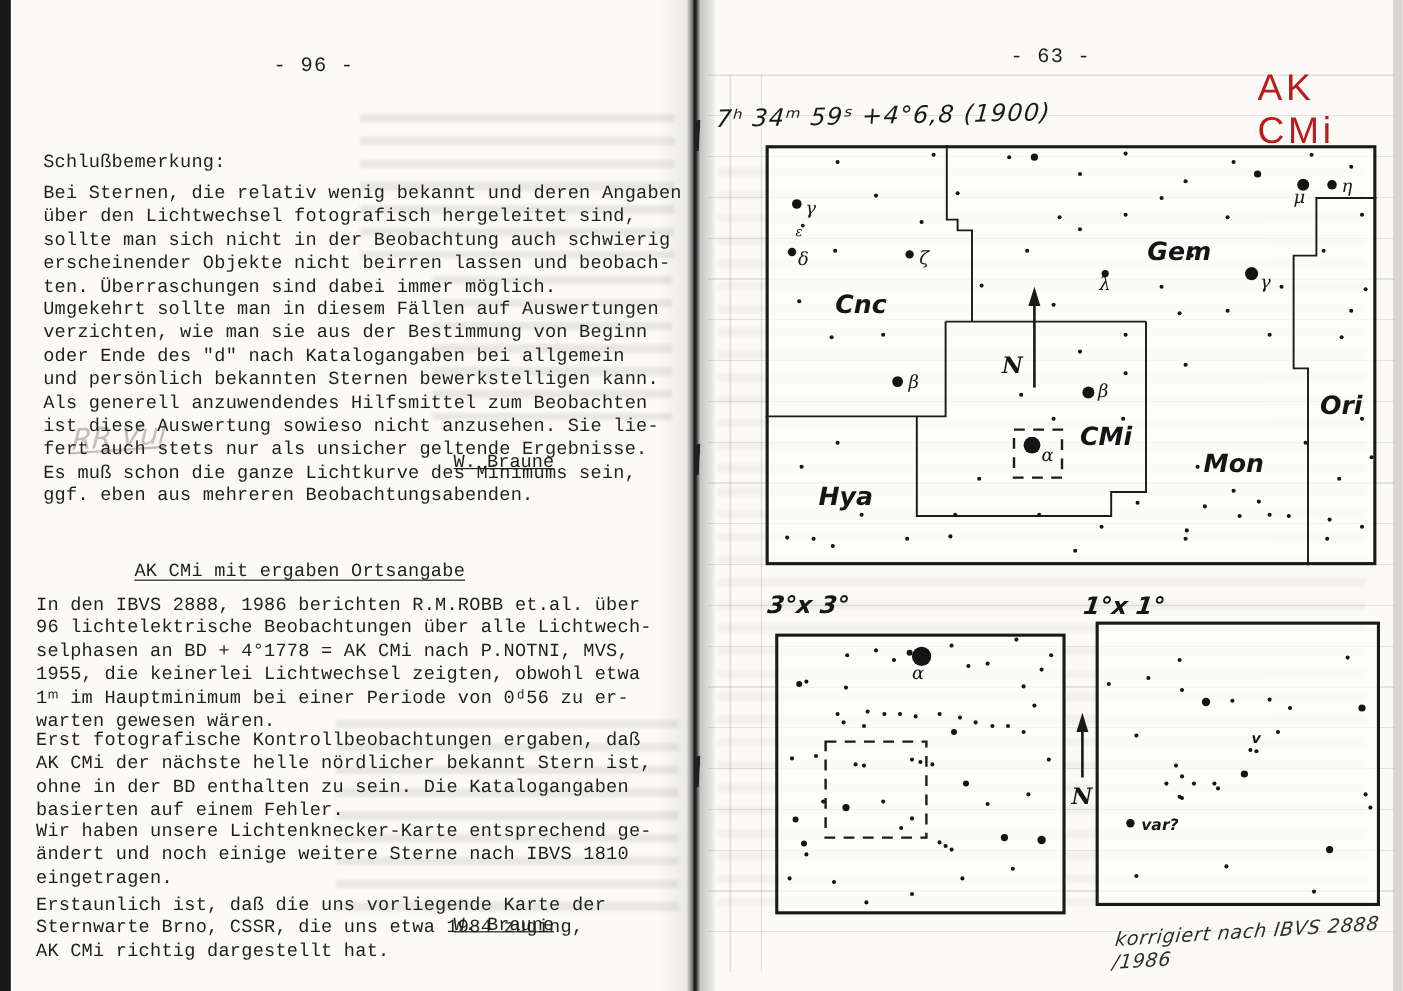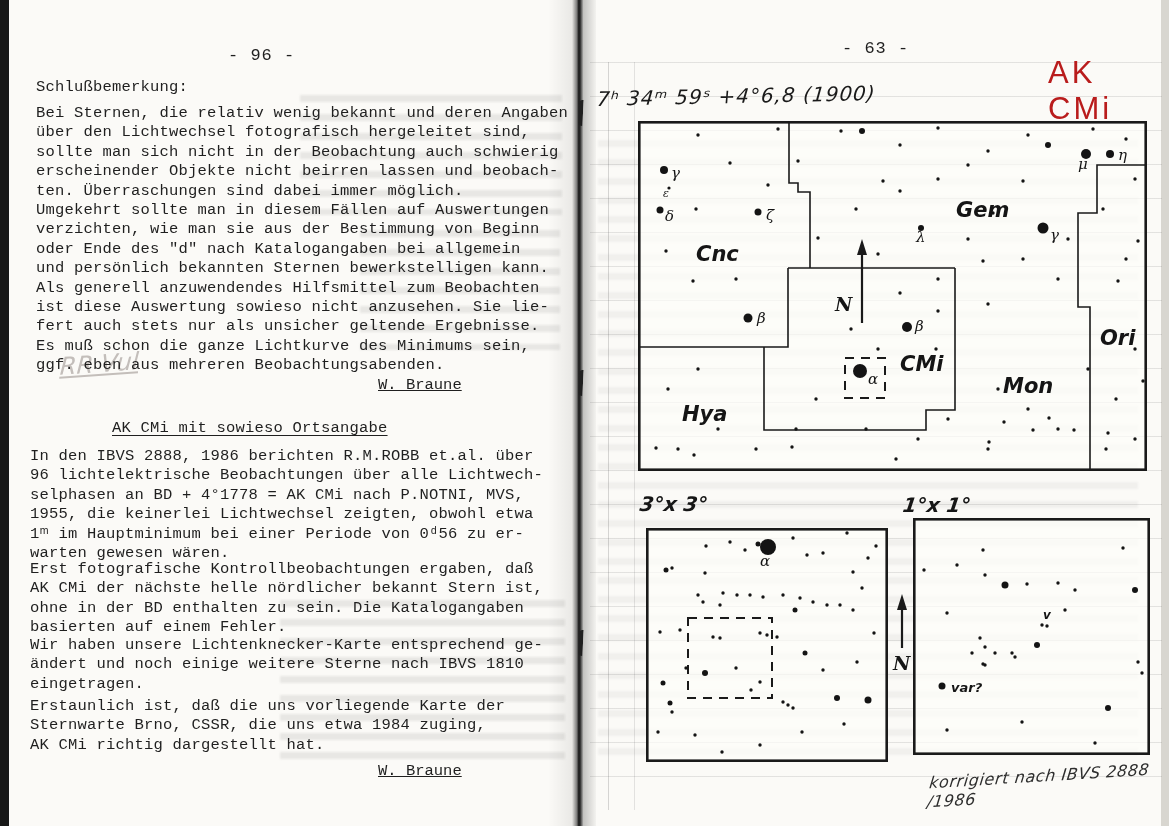--- a/index.html
+++ b/index.html
@@ -13,21 +13,21 @@
   .staple{position:absolute;left:579px;width:5px;height:26px;border-left:4px solid #202020;border-radius:3px;transform:rotate(3deg);}
   
   .bleed-grid{position:absolute;left:590px;top:62px;width:572px;height:748px;
       background:repeating-linear-gradient(to bottom,rgba(100,100,100,.16) 0 1px,transparent 1px 34px);}
   .bleed-grid::before{content:"";position:absolute;left:18px;top:0;bottom:0;width:1px;background:rgba(100,100,100,.25);}
   .bleed-grid::after{content:"";position:absolute;left:44px;top:0;bottom:0;width:1px;background:rgba(100,100,100,.16);}
   .bleed-txt{position:absolute;background:repeating-linear-gradient(to bottom,rgba(70,70,70,.10) 0 7px,transparent 7px 19px);filter:blur(1.2px);}
   .watermark{position:absolute;left:60px;top:350px;font-family:"DejaVu Sans",sans-serif;font-style:italic;
       font-size:24px;color:rgba(140,130,125,.5);transform:rotate(-4deg) skewX(-8deg);text-decoration:underline;}
   
-  .tw{position:absolute;font-size:15.5px;line-height:19.4px;letter-spacing:.2px;white-space:pre-line;}
+  .tw{position:absolute;font-size:15.5px;line-height:19.4px;letter-spacing:.2px;white-space:pre-line;margin-top:48px;}
   .pageno{position:absolute;font-size:17px;letter-spacing:1px;}
   .uheading{text-decoration:underline;text-underline-offset:3px;}
   .sig{position:absolute;font-size:15.5px;text-decoration:underline;}
   
   .big-title{position:absolute;left:1048px;top:55px;font-family:"Liberation Sans","DejaVu Sans",sans-serif;
       font-size:31px;font-weight:500;letter-spacing:3px;color:#b91c1c;}
   .coords{position:absolute;left:597px;top:84px;font-family:"DejaVu Sans",sans-serif;font-style:italic;
       font-size:20px;font-weight:500;letter-spacing:1px;color:#1a1a1a;transform:rotate(-1.2deg) skewX(-6deg);}
   .chart-tag{position:absolute;font-family:"DejaVu Sans",sans-serif;font-style:italic;font-weight:600;
       font-size:20px;color:#161616;transform:skewX(-8deg);}
@@ -73,21 +73,21 @@
     <div class="tw" style="left:36px;top:201px">Umgekehrt sollte man in diesem Fällen auf Auswertungen
 verzichten, wie man sie aus der Bestimmung von Beginn
 oder Ende des "d" nach Katalogangaben bei allgemein
 und persönlich bekannten Sternen bewerkstelligen kann.
 Als generell anzuwendendes Hilfsmittel zum Beobachten
 ist diese Auswertung sowieso nicht anzusehen. Sie lie-
 fert auch stets nur als unsicher geltende Ergebnisse.
 Es muß schon die ganze Lichtkurve des Minimums sein,
 ggf. eben aus mehreren Beobachtungsabenden.</div>
     <div class="sig" style="left:378px;top:376px">W. Braune</div>
-    <div class="tw uheading" style="left:112px;top:419px">AK CMi mit sowieso Ortsangabe</div>
+    <div class="tw uheading" style="left:112px;top:419px">AK CMi mit ergaben Ortsangabe</div>
     <div class="tw" style="left:30px;top:447px">In den IBVS 2888, 1986 berichten R.M.ROBB et.al. über
 96 lichtelektrische Beobachtungen über alle Lichtwech-
 selphasen an BD + 4°1778 = AK CMi nach P.NOTNI, MVS,
 1955, die keinerlei Lichtwechsel zeigten, obwohl etwa
 1ᵐ im Hauptminimum bei einer Periode von 0ᵈ56 zu er-
 warten gewesen wären.</div>
     <div class="tw" style="left:30px;top:560px">Erst fotografische Kontrollbeobachtungen ergaben, daß
 AK CMi der nächste helle nördlicher bekannt Stern ist,
 ohne in der BD enthalten zu sein. Die Katalogangaben
 basierten auf einem Fehler.</div>

